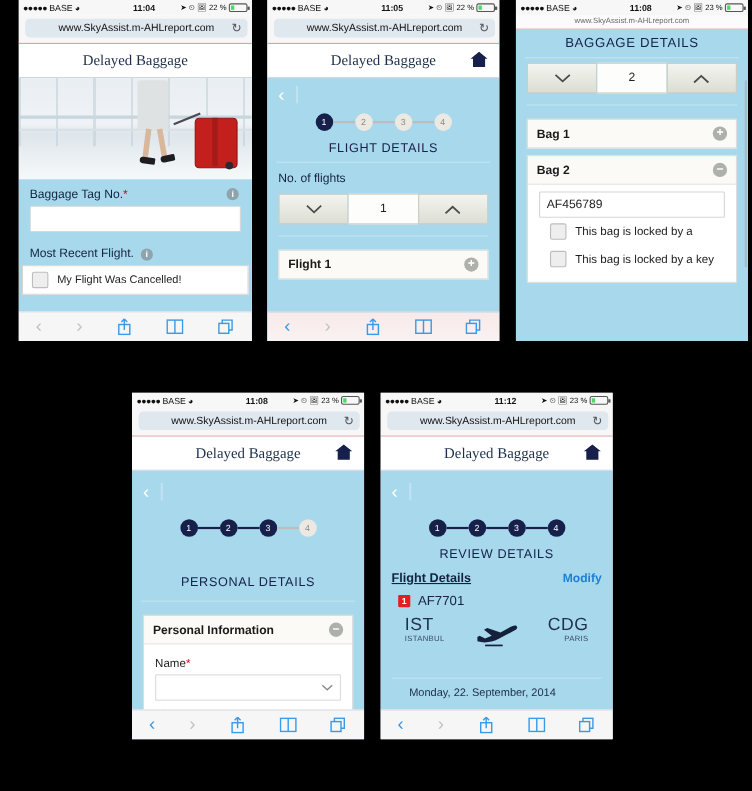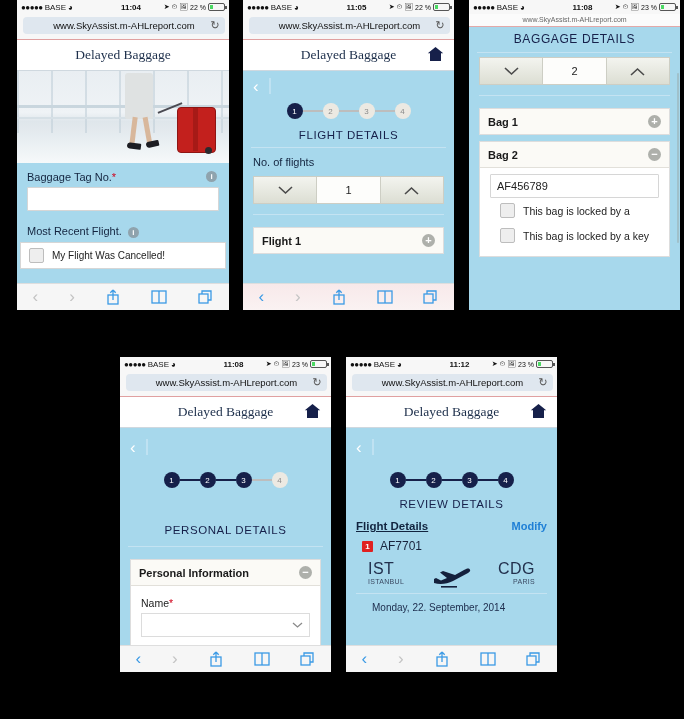--- a/index.html
+++ b/index.html
@@ -535,21 +535,21 @@
           <path d="M3 17c6 2 13 1 19-2l15-8c2-1 3-3 1.5-4S35 3 33 4l-9 5-12-4-3 1.5 7 5.5-6 2.5-5-2.5L3 13z" fill="#14203c"></path>
           <rect x="10" y="20" width="16" height="1.6" fill="#14203c"></rect>
         </svg>
       </span>
       <div style="text-align:right;">
         <div class="apcode">CDG</div>
         <div class="apname">PARIS</div>
       </div>
     </div>
 
-    <div class="revdate" style="margin-top:6px;">Monday, 22. September, 2014</div>
+    <div class="revdate" style="margin-top:29px;">Monday, 22. September, 2014</div>
   </div>
 
   <div class="toolbar">
     <span class="tb-ico" style="font-size:17px;">‹</span>
     <span class="tb-ico dim" style="font-size:17px;">›</span>
     <span class="tb-ico">
       <svg width="14" height="16" viewBox="0 0 14 16" fill="none" stroke="#3b9ae5" stroke-width="1.3">
         <rect x="2" y="6" width="10" height="9"></rect>
           <path d="M7 11V1M7 1L4.3 3.7M7 1l2.7 2.7"></path>
         </svg>

